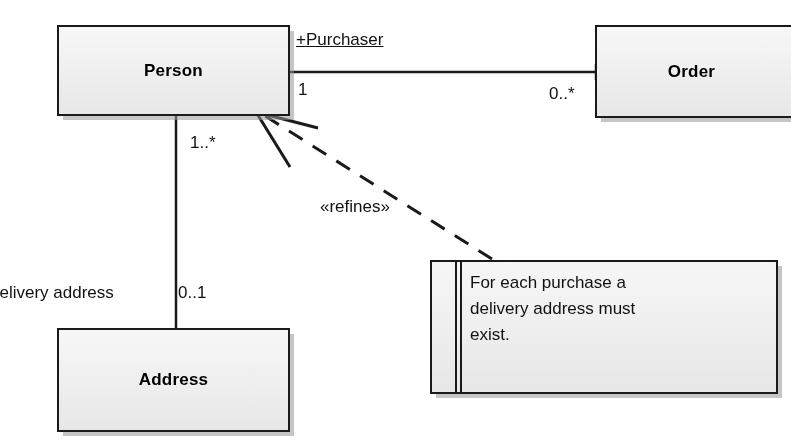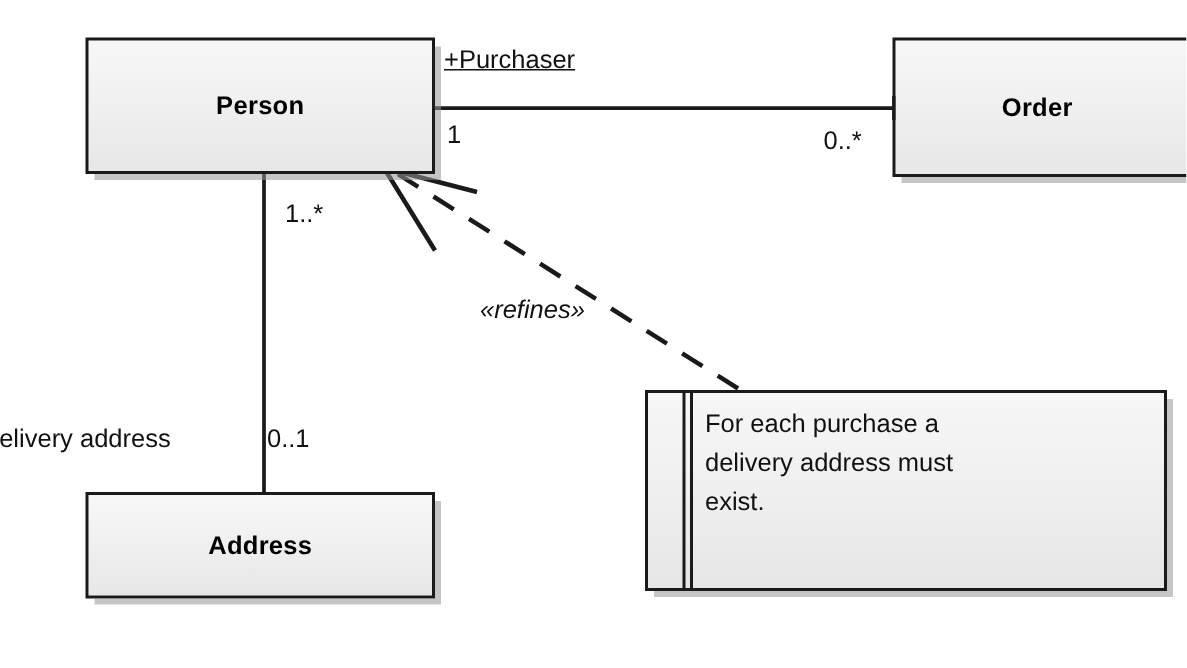--- a/index.html
+++ b/index.html
@@ -97,21 +97,21 @@
   </svg>
 
   <div class="uml-class" style="left:57px; top:25px; width:233px; height:91px;">
     <span class="cls-name">Person</span>
   </div>
 
   <div class="uml-class" style="left:595px; top:25px; width:210px; height:93px;">
     <span class="cls-name" style="margin-right:17px;">Order</span>
   </div>
 
-  <div class="uml-class" style="left:57px; top:328px; width:233px; height:71px;">
+  <div class="uml-class" style="left:57px; top:328px; width:233px; height:104px;">
     <span class="cls-name">Address</span>
   </div>
 
   <div class="uml-note" style="left:430px; top:260px; width:348px; height:134px;">
     <span class="note-bar b1"></span>
     <span class="note-bar b2"></span>
     <div class="note-text">For each purchase a
 delivery address must
 exist.</div>
   </div>
@@ -121,15 +121,15 @@
   <div class="edge-label" style="left:298px; top:80px;">1</div>
 
   <div class="edge-label" style="left:549px; top:84px;">0..*</div>
 
   <div class="edge-label" style="left:190px; top:133px;">1..*</div>
 
   <div class="edge-label" style="left:-10px; top:283px;">delivery address</div>
 
   <div class="edge-label" style="left:178px; top:283px;">0..1</div>
 
-  <div class="edge-label" style="left:320px; top:197px;font-style:italic;">«refines»</div>
+  <div class="edge-label" style="left:320px; top:197px;">«refines»</div>
 
 </div>
 
 </body></html>

